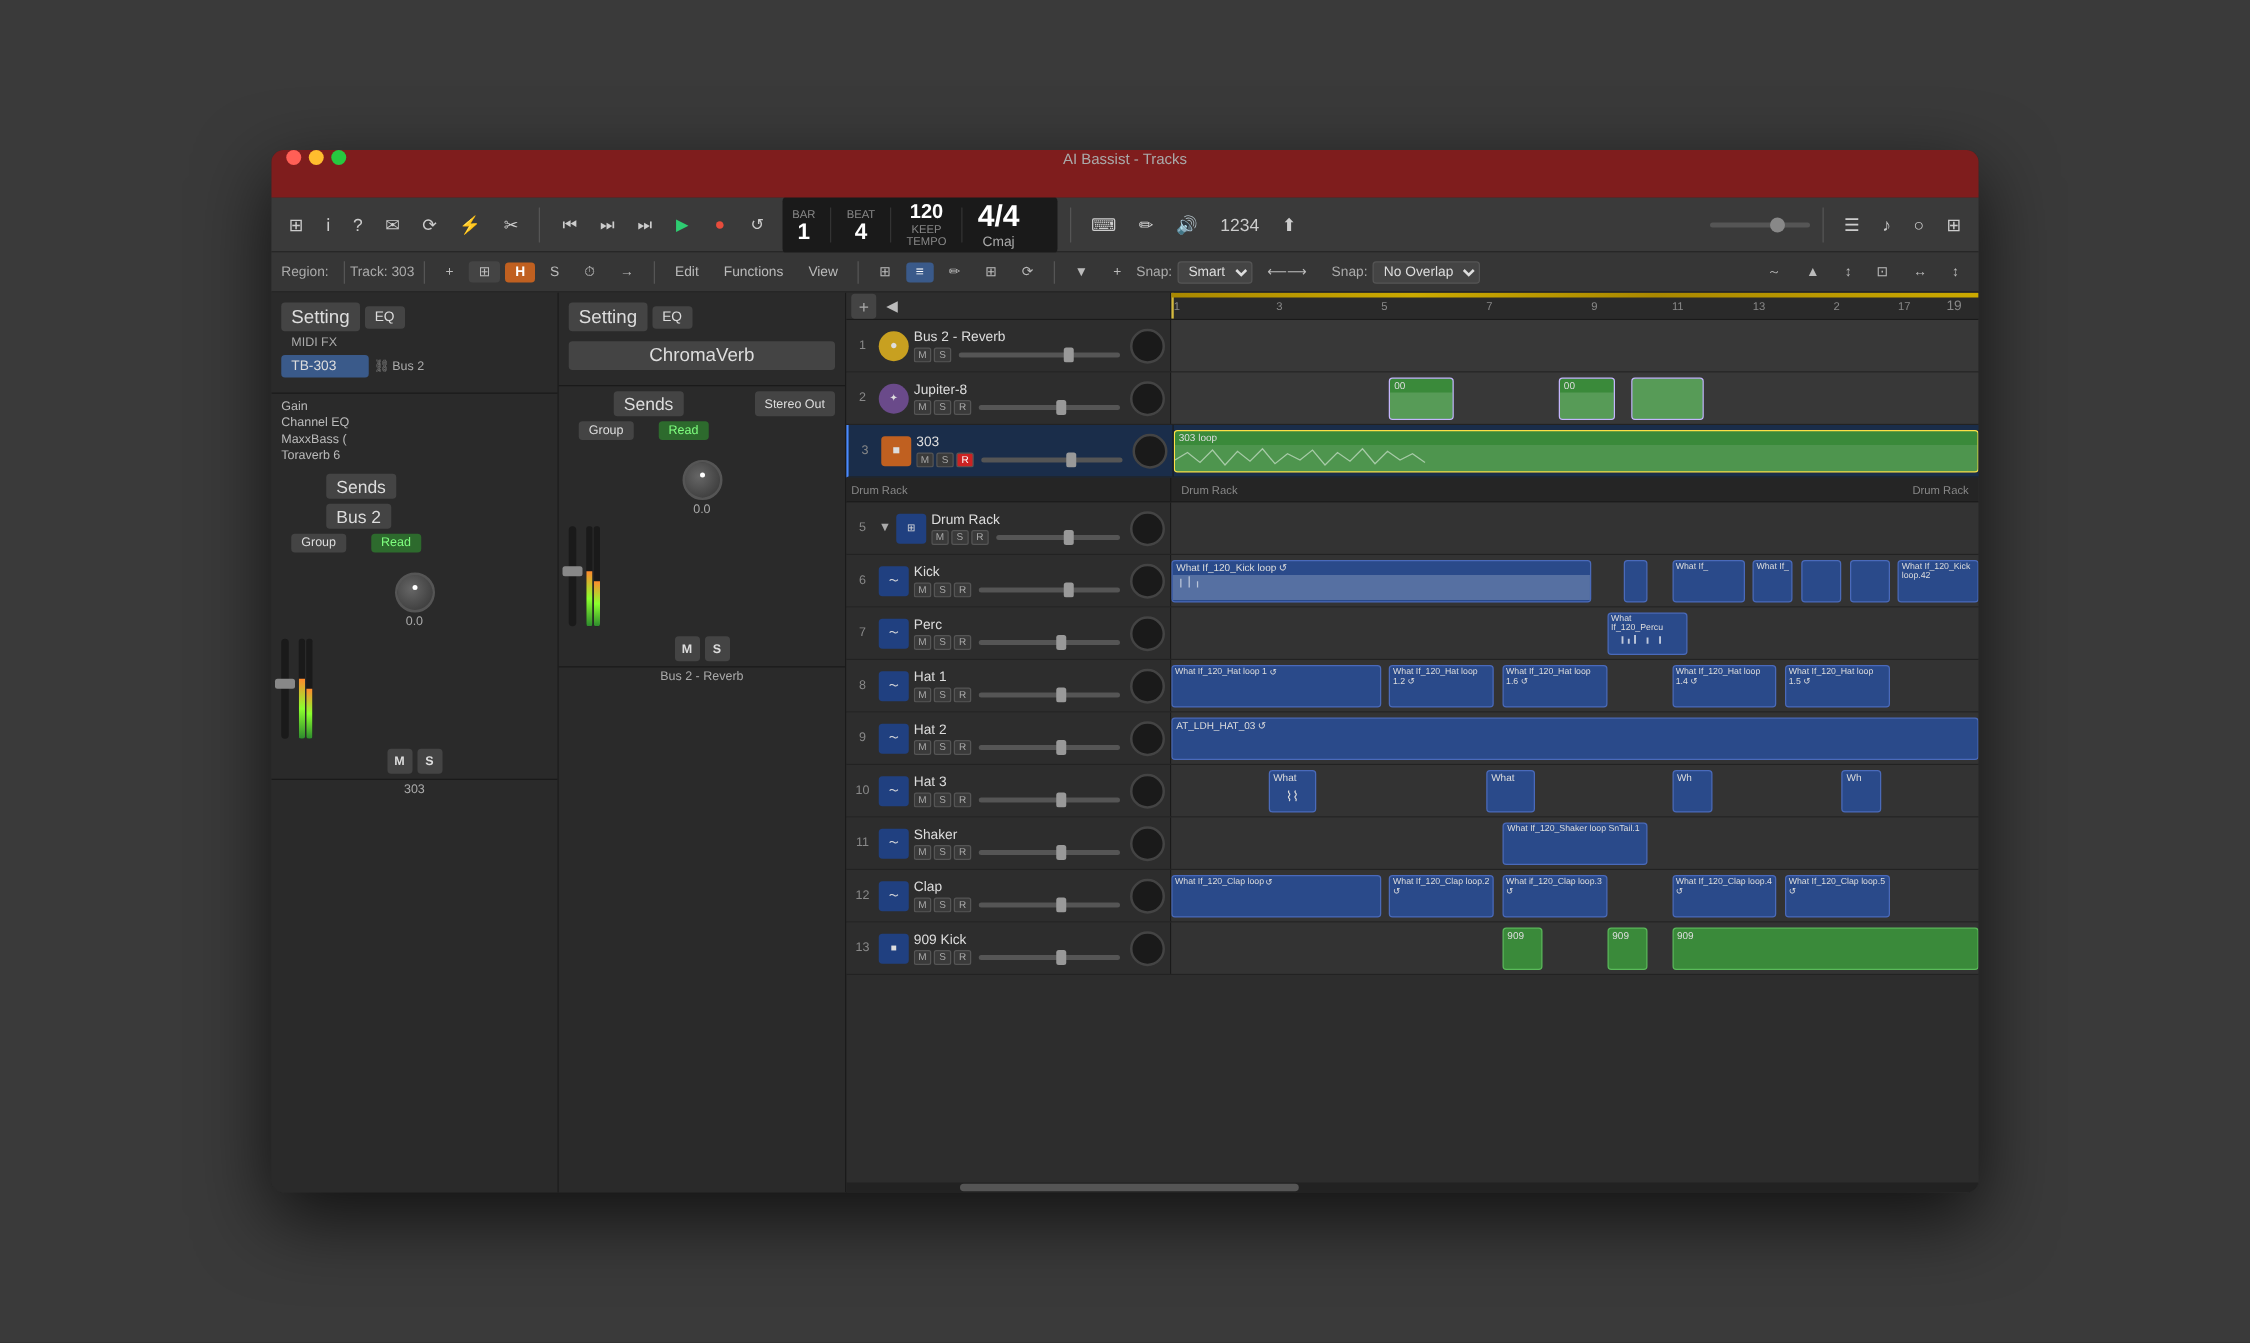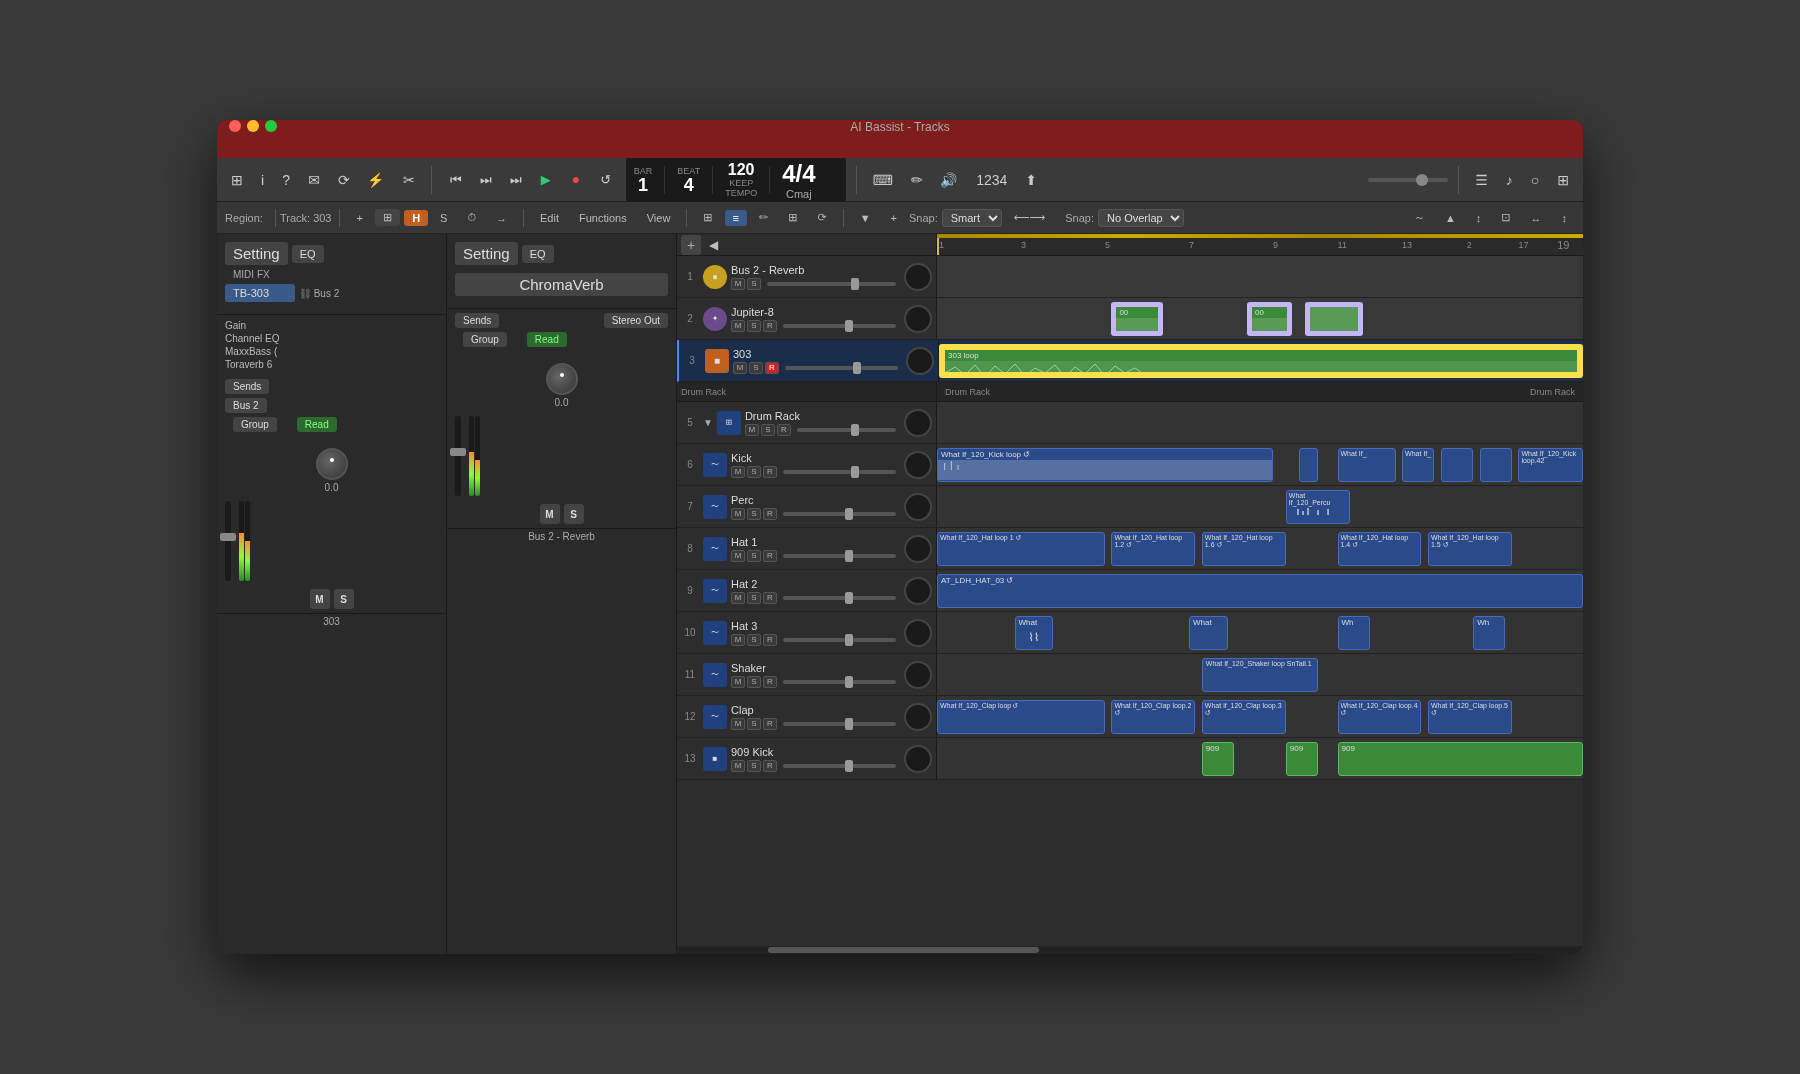--- a/index.html
+++ b/index.html
@@ -226,22 +226,23 @@
       padding: 1px 0;
     }
     .sends-section { padding: 4px 8px; }
     .sends-row { display: flex; gap: 4px; justify-content: space-between; }
     .sends-btn {
       background: #444;
       border: none;
       color: #ddd;
       padding: 2px 8px;
       border-radius: 3px;
-      font-size: 10px;
-      cursor: pointer;
+      font-size: 14px;
+      cursor: pointer;
+      margin-left: 36px;
     }
     .output-btn {
       background: #444;
       border: none;
       color: #ddd;
       padding: 2px 8px;
       border-radius: 3px;
       font-size: 10px;
       cursor: pointer;
     }
@@ -478,21 +479,21 @@
     
     .clip {
       position: absolute;
       border-radius: 3px;
       overflow: hidden;
       height: 36px;
       top: 3px;
       display: flex;
       flex-direction: column;
     }
-    .clip-green { background: #3a8a3a; border: 5px solid #c4b5fd; }
+    .clip-green { background: #3a8a3a; border: 1px solid #c4b5fd; }
     .clip-label {
       font-size: 9px;
       color: #ddd;
       padding: 1px 3px;
       white-space: nowrap;
       overflow: hidden;
       text-overflow: ellipsis;
       flex-shrink: 0;
     }
     .waveform {
@@ -894,21 +895,21 @@
                   <div class="msrb R active" style="background:#cc2222; color:#fff;">R</div>
                   <div class="track-fader">
                     <div class="track-fader-thumb" style="left:60%;"></div>
                   </div>
                 </div>
               </div>
               <div class="track-pan"></div>
             </div>
             <div class="track-content" style="background:#1a2d4a; position:relative;">
 
-              <div style="position:absolute; left:0; right:0; top:4px; height:34px; background:#3a8a3a; border:6px solid #fde047; border-radius:3px; overflow:hidden;">
+              <div style="position:absolute; left:0; right:0; top:4px; height:34px; background:#3a8a3a; border:1px solid #fde047; border-radius:3px; overflow:hidden;">
                 <div style="height:100%; display:flex; flex-direction:column;">
                   <div style="font-size:8px; color:#ddd; padding:1px 3px;">303 loop</div>
                   <div style="flex:1; background:rgba(255,255,255,0.1); position:relative;">
                     <svg width="100%" height="100%" preserveAspectRatio="none">
                       <polyline points="0,12 10,6 20,14 30,4 40,16 50,5 60,13 70,3 80,15 90,7 100,12 110,4 120,16 130,6 140,13 150,3 160,15 170,5 180,12 190,7 200,14" stroke="rgba(255,255,255,0.5)" stroke-width="1" fill="none"></polyline>
                     </svg>
                   </div>
                 </div>
               </div>
             </div>

